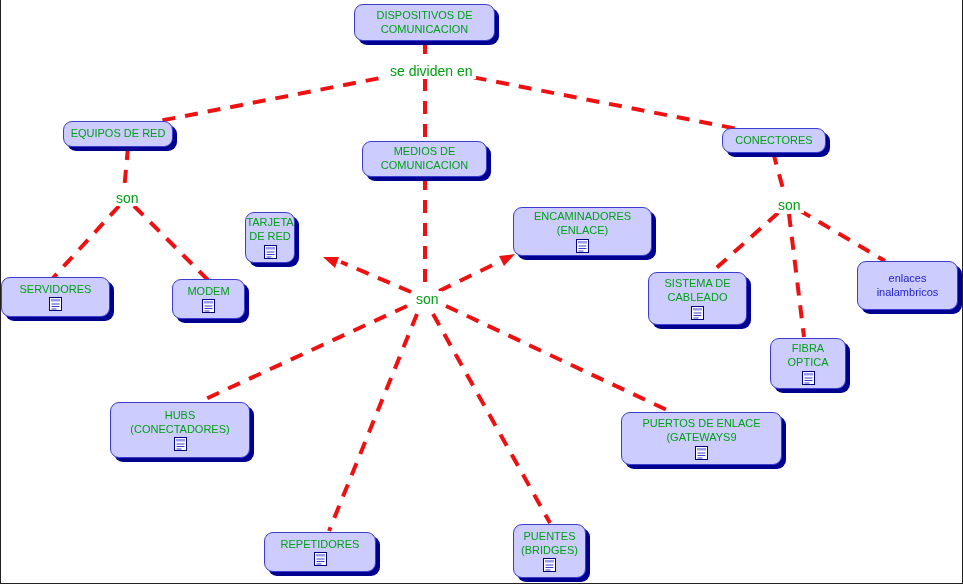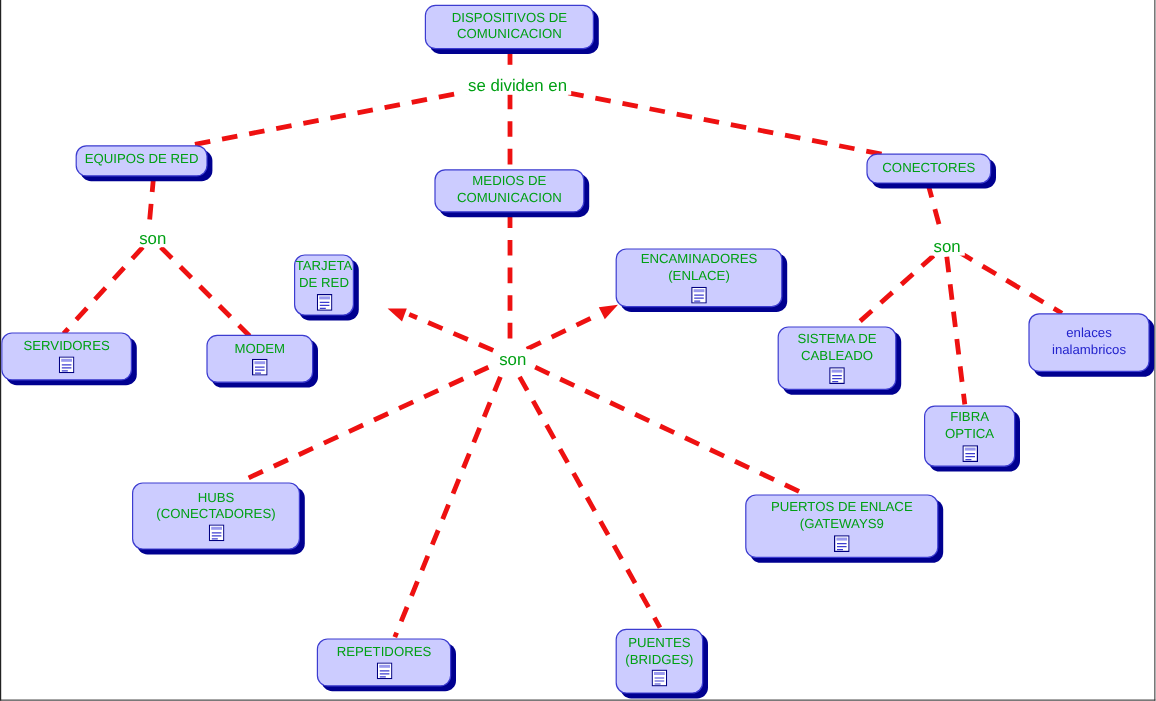--- a/index.html
+++ b/index.html
@@ -91,21 +91,21 @@
     <span class="label">CONECTORES</span>
   </div>
 
   <div class="node" style="left:0px;top:277px;width:109px;height:40px">
     <span class="label">SERVIDORES</span>
     <span class="res-icon"><svg width="13" height="14">
           <use href="#doc-icon"></use>
         </svg></span>
   </div>
 
-  <div class="node" style="left:171px;top:279px;width:89px;height:40px">
+  <div class="node" style="left:171px;top:279px;width:73px;height:40px">
     <span class="label">MODEM</span>
     <span class="res-icon"><svg width="13" height="14">
           <use href="#doc-icon"></use>
         </svg></span>
   </div>
 
   <div class="node" style="left:244px;top:212px;width:50px;height:51px">
     <span class="label">TARJETA
 DE RED</span>
     <span class="res-icon"><svg width="13" height="14">

